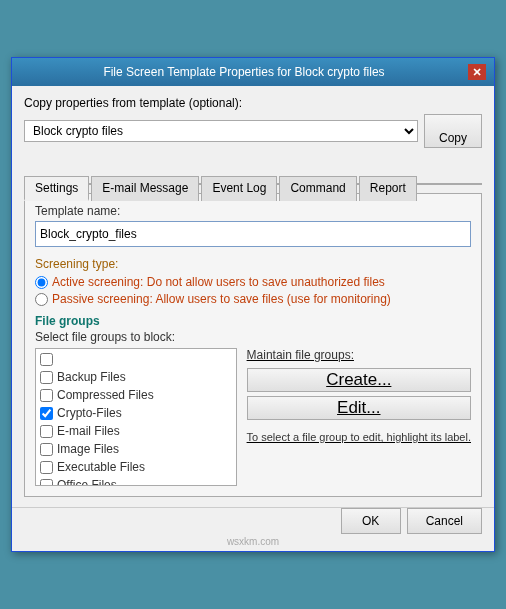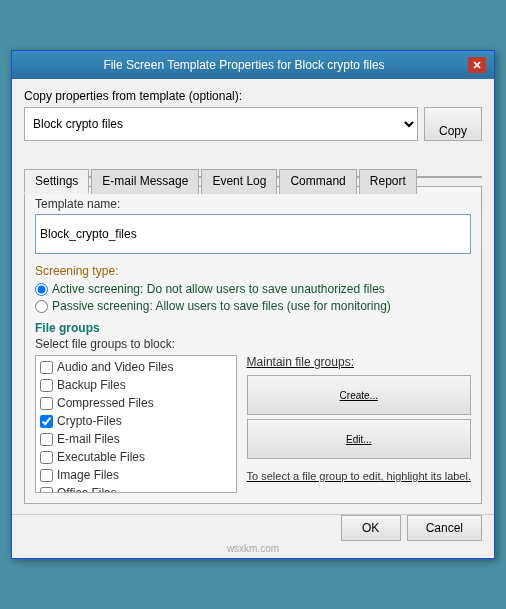--- a/index.html
+++ b/index.html
@@ -56,21 +56,21 @@
       color: #000000;
     }
     .copy-row {
       display: flex;
       gap: 6px;
       margin-bottom: 10px;
       align-items: center;
     }
     .copy-select {
       flex: 1;
-      height: 34px;
+      height: 22px;
       font-size: 12px;
       border: 1px solid #aaa;
       background: white;
       padding: 0 4px;
     }
     .copy-button {
       height: 22px;
       padding: 16px 14px;
       font-size: 12px;
       background: linear-gradient(to bottom, #f5f5f5, #e0e0e0);
@@ -105,21 +105,21 @@
       padding: 10px;
       background: #f5f5f5;
     }
     .field-label {
       font-size: 12px;
       color: #333;
       margin-bottom: 3px;
     }
     .text-input {
       width: 100%;
-      height: 40px;
+      height: 26px;
       font-size: 12px;
       border: 1px solid #7a9cc8;
       padding: 0 4px;
       background: white;
       margin-bottom: 10px;
     }
     .screening-type-label {
       font-size: 12px;
       color: #a16207;
       margin-bottom: 4px;
@@ -128,21 +128,21 @@
       display: flex;
       align-items: center;
       gap: 4px;
       margin-bottom: 3px;
     }
     .radio-row input[type="radio"] {
       margin: 0;
     }
     .radio-label {
       font-size: 12px;
-      color: #14532d;
+      color: #c2410c;
     }
     .file-groups-section {
       margin-top: 8px;
     }
     .file-groups-label {
       font-size: 12px;
       font-weight: bold;
       color: #0f766e;
       margin-bottom: 2px;
     }
@@ -185,23 +185,23 @@
       gap: 4px;
       min-width: 100px;
       text-decoration: underline;
     }
     .maintain-label {
       font-size: 12px;
       color: #333;
       margin-bottom: 2px;
     }
     .group-button {
-      height: 40px;
+      height: 24px;
       padding: 0 10px;
-      font-size: 10px;
+      font-size: 17px;
       background: linear-gradient(to bottom, #f5f5f5, #e0e0e0);
       border: 1px solid #aaa;
       cursor: pointer;
       text-align: center;
     }
     .group-hint {
       font-size: 11px;
       color: #333;
       margin-top: 6px;
       line-height: 1.4;
@@ -277,45 +277,44 @@
       
       <div class="file-groups-section">
         <div class="file-groups-label">File groups</div>
         <div class="file-groups-select-label">Select file groups to block:</div>
         <div class="file-groups-row">
           <div class="file-list-container">
             <div class="file-list">
 
             <div class="file-item">
                   <input type="checkbox" style="">
-                  <span>Audio and Video Files</span>
                 </div>
                 <div class="file-item">
                   <input type="checkbox" style="">
                   <span>Backup Files</span>
                 </div>
                 <div class="file-item">
                   <input type="checkbox" style="">
                   <span>Compressed Files</span>
                 </div>
                 <div class="file-item">
                   <input type="checkbox" checked="" style="">
                   <span>Crypto-Files</span>
                 </div>
                 <div class="file-item">
                   <input type="checkbox" style="">
                   <span>E-mail Files</span>
                 </div>
                 <div class="file-item">
                   <input type="checkbox" style="">
+                  <span>Image Files</span>
+                </div>
+                <div class="file-item">
+                  <input type="checkbox" style="">
                   <span>Executable Files</span>
-                </div>
-                <div class="file-item">
-                  <input type="checkbox" style="">
-                  <span>Image Files</span>
                 </div>
                 <div class="file-item">
                   <input type="checkbox" style="">
                   <span>Office Files</span>
                 </div>
               </div>
           </div>
           <div class="file-group-controls">
             <div class="maintain-label">Maintain file groups:</div>
             <button class="group-button">Create...</button>

